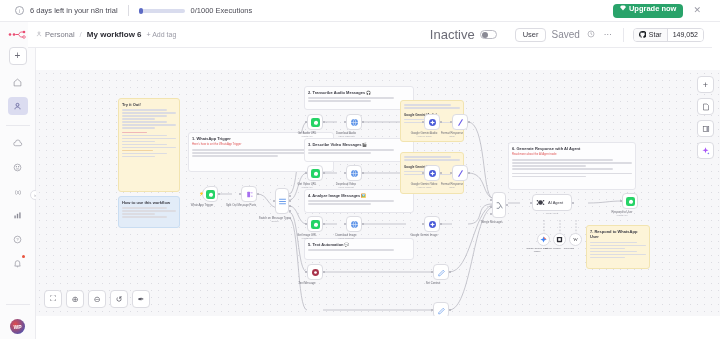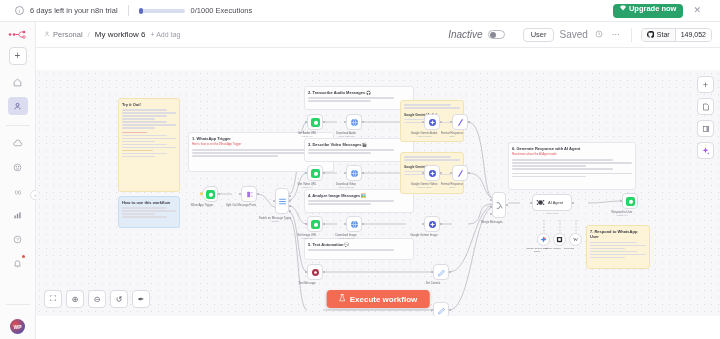--- a/index.html
+++ b/index.html
@@ -61,29 +61,29 @@
   .rail-notif{ position:relative; }
   .rail-notif .dot{ position:absolute;top:1px;right:3px;width:3px;height:3px;border-radius:50%;background:#e8543f;}
   .rail-collapse{
     position:absolute; right:-5px; top:168px; width:10px;height:10px;border-radius:50%;
     background:#fff;border:1px solid #e0e0e6;display:flex;align-items:center;justify-content:center;
     font-size:6px;color:#9a9aa5;cursor:pointer;
   }
 
   
   .wf-header{
-    position:absolute;left:36px;top:22px;width:684px;height:26px;
+    position:absolute;left:28px;top:22px;width:684px;height:26px;
     background:#fff;border-bottom:1px solid #ebebef;
     display:flex;align-items:center;padding:0 8px;gap:5px;
   }
   .crumb{ display:flex;align-items:center;gap:3px;font-size:7.5px;color:#7b7b86;}
   .crumb-slash{ color:#c9c9d1;font-size:8px;}
-  .wf-name{ font-size:8px;color:#2b2b33;font-weight:normal;}
+  .wf-name{ font-size:8px;color:#2b2b33;font-weight:bold;}
   .add-tag{ font-size:7px;color:#9a9aa5;cursor:pointer;}
-  .inactive-label{ font-size:10px;color:#6b6b76;font-style:italic;}
+  .inactive-label{ font-size:13px;color:#6b6b76;}
   .toggle{
     width:17px;height:9px;border-radius:5px;background:#fff;border:1px solid #b9b9c2;
     position:relative;cursor:pointer;
   }
   .toggle .knob{ position:absolute;left:1px;top:1px;width:6px;height:6px;border-radius:50%;background:#8a8a95;}
   .share-btn{
     border:1px solid #dcdce2;border-radius:4px;height:14px;padding:0 7px;background:#fff;
     display:flex;align-items:center;font-size:7.5px;color:#3e3e48;cursor:pointer;
   }
   .saved-txt{ font-size:10px;color:#8a8a95;}
@@ -733,29 +733,20 @@
     </div>
 
     <div class="canvas-controls">
       <div class="cc-btn">⛶</div>
       <div class="cc-btn">⊕</div>
       <div class="cc-btn">⊖</div>
       <div class="cc-btn">↺</div>
       <div class="cc-btn">✒</div>
     </div>
 
-    <div class="exec-btn">
-      <span>
-        <svg width="7" height="8" viewBox="0 0 12 14">
-            <path d="M4.5 1v4L1.5 12h9L7.5 5V1z" fill="none" stroke="#fff" stroke-width="1.2"></path>
-            <path d="M3.5 1h5" stroke="#fff" stroke-width="1.2"></path>
-          </svg>
-      </span>
-      <span>Execute workflow</span>
-    </div>
 
     <div class="right-tools">
       <div class="rt-btn">+</div>
       <div class="rt-btn">
         <svg width="8" height="8" viewBox="0 0 16 16">
             <path d="M3 2h7l3 3v9H3z" fill="none" stroke="#5b5b66" stroke-width="1.2"></path>
           </svg>
       </div>
       <div class="rt-btn">
         <svg width="8" height="8" viewBox="0 0 16 16">

